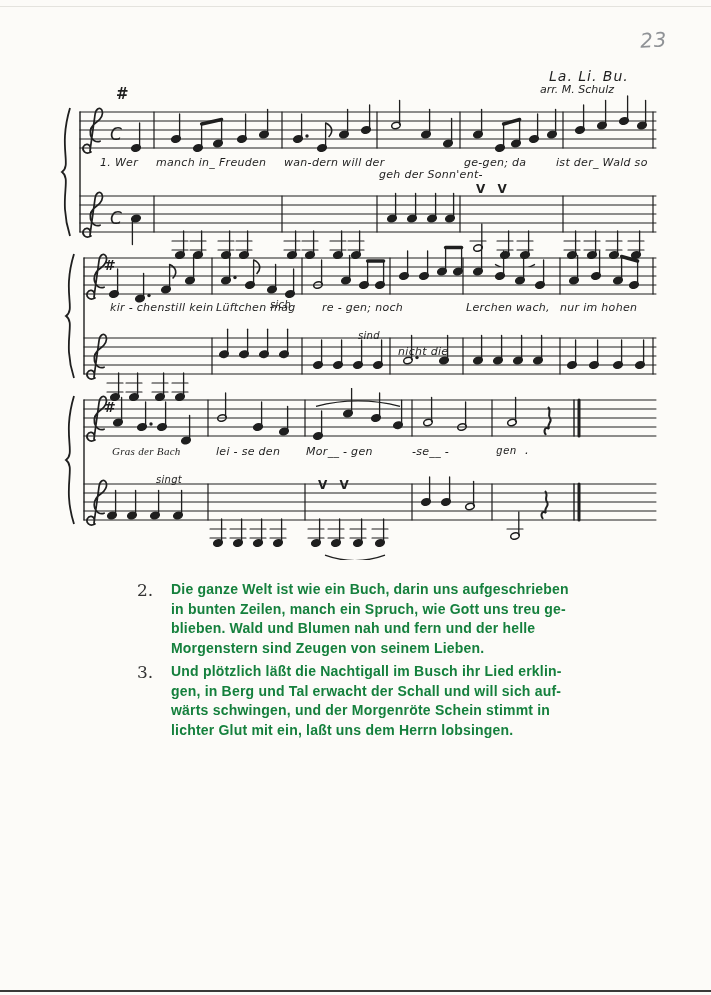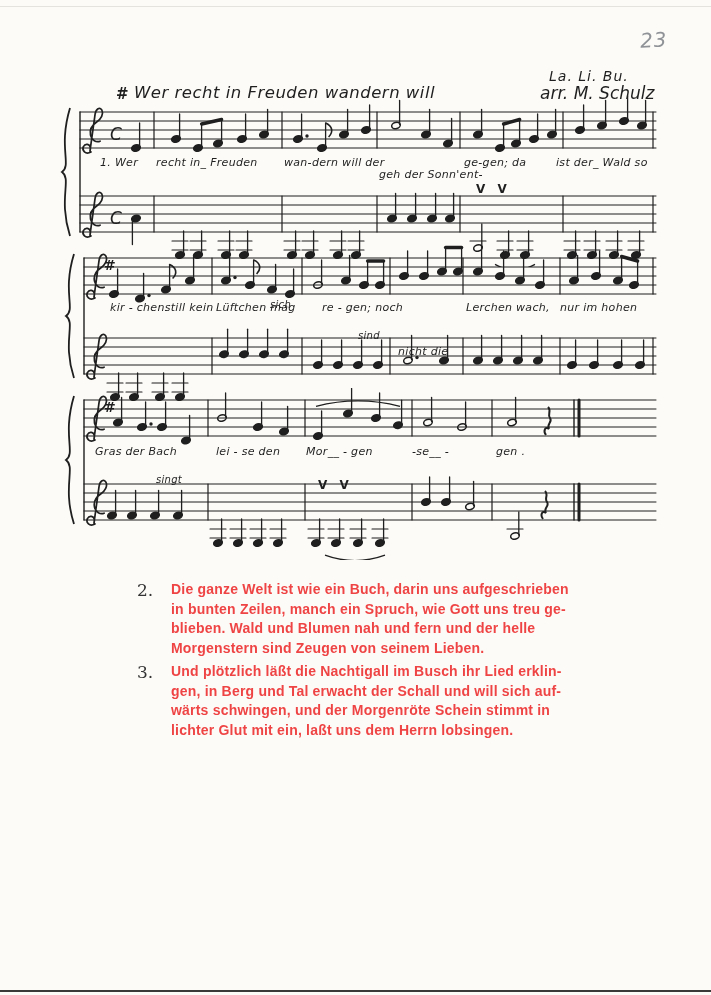--- a/index.html
+++ b/index.html
@@ -8,54 +8,53 @@
     background:#fcfbf8;overflow:hidden;
     font-family:"DejaVu Sans",sans-serif;color:#1f1f1f;
   }
   .scan-top{position:absolute;left:0;top:6px;width:100%;height:1px;background:#e4e3de;}
   .scan-bottom{position:absolute;left:0;top:990px;width:100%;height:2px;background:#3a3a38;}
   .page-number{
     position:absolute;left:640px;top:28px;font-size:20px;font-style:italic;
     color:#8f9296;transform:rotate(-3deg);letter-spacing:1px;
   }
   .attr1{position:absolute;left:549px;top:68px;font-size:14px;font-style:italic;letter-spacing:1px;}
-  .attr2{position:absolute;left:540px;top:83px;font-size:17px;font-style:italic;}
+  .attr2{position:absolute;left:540px;top:83px;font-size:11px;font-style:italic;}
   .score-title{position:absolute;left:134px;top:83px;font-size:16.5px;font-style:italic;letter-spacing:.5px;white-space:nowrap;}
   .title-sharp{position:absolute;left:116px;top:85px;font-size:15px;font-weight:bold;}
   .music-svg{position:absolute;left:0;width:711px;pointer-events:none;}
   #sys1{top:95px;height:172px;}
   #sys2{top:245px;height:162px;}
   #sys3{top:388px;height:172px;}
   .lyric{position:absolute;font-size:11px;font-style:italic;white-space:nowrap;letter-spacing:.3px;}
   .lyric-small{font-size:10px;margin-top:12px;}
   .breath{position:absolute;font-size:12px;font-weight:bold;letter-spacing:4px;}
   .verse-row{position:absolute;left:137px;display:flex;align-items:flex-start;}
   .verse-num{
     width:26px;flex:none;font-family:"DejaVu Serif",serif;font-size:17px;color:#333;
   }
   .verse-text{
     width:428px;margin-left:8px;font-family:"Liberation Sans",sans-serif;
-    font-size:14px;line-height:19.5px;font-weight:700;color:#ef4444;
+    font-size:14px;line-height:19.5px;font-weight:700;color:#15803d;
     white-space:pre-line;letter-spacing:.2px;
   }
   #verse2{top:580px;} #verse3{top:662px;}
 </style>
 </head>
 <body>
 
 <div class="page">
   <div class="scan-top"></div>
 
   <div class="page-number">23</div>
 
   <div class="attr1">La. Li. Bu.</div>
   <div class="attr2">arr. M. Schulz</div>
 
   <div class="title-sharp">#</div>
-  <div class="score-title">Wer recht in Freuden wandern will</div>
 
   <svg id="sys1" class="music-svg">
       <path d="M70 13 C58 53 72 69.8 62 77 C72 84.2 58 103.39999999999999 70 141" fill="none" stroke="#1f1f1f" stroke-width="1.8"></path>
       <line x1="80" y1="17" x2="80" y2="137" stroke="#1f1f1f" stroke-width="1.4" stroke-linecap="round"></line>
       <line x1="80" y1="17" x2="656" y2="17" stroke="#1f1f1f" stroke-width="1" stroke-linecap="round"></line>
       <line x1="80" y1="26" x2="656" y2="26" stroke="#1f1f1f" stroke-width="1" stroke-linecap="round"></line>
       <line x1="80" y1="35" x2="656" y2="35" stroke="#1f1f1f" stroke-width="1" stroke-linecap="round"></line>
       <line x1="80" y1="44" x2="656" y2="44" stroke="#1f1f1f" stroke-width="1" stroke-linecap="round"></line>
       <line x1="80" y1="53" x2="656" y2="53" stroke="#1f1f1f" stroke-width="1" stroke-linecap="round"></line>
       <line x1="154" y1="17" x2="154" y2="53" stroke="#1f1f1f" stroke-width="1.2" stroke-linecap="round"></line>
@@ -442,39 +441,39 @@
       <ellipse cx="470" cy="118.5" rx="4.4" ry="3.1" transform="rotate(-16 470 118.5)" fill="none" stroke="#1f1f1f" stroke-width="1.5"></ellipse>
       <line x1="473.6" y1="117.5" x2="473.6" y2="93.5" stroke="#1f1f1f" stroke-width="1.3" stroke-linecap="round"></line>
       <ellipse cx="515" cy="148" rx="4.4" ry="3.1" transform="rotate(-16 515 148)" fill="none" stroke="#1f1f1f" stroke-width="1.5"></ellipse>
       <line x1="518.8" y1="147" x2="518.8" y2="124" stroke="#1f1f1f" stroke-width="1.3" stroke-linecap="round"></line>
       <line x1="507" y1="141" x2="523" y2="141" stroke="#1f1f1f" stroke-width="1.1" stroke-linecap="round"></line>
       <path d="M545 103 c4 4 -1 7 2 11 c3 4 -4 6 -1 11 c-4 -3 -6 2 -3 6" fill="none" stroke="#1f1f1f" stroke-width="2"></path>
     </svg>
 
   <div id="lyrics-layer">
       <span class="lyric" style="left: 100px; top: 156px;">1. Wer</span>
-      <span class="lyric" style="left: 156px; top: 156px;">recht in_ Freuden</span>
+      <span class="lyric" style="left: 156px; top: 156px;">manch in_ Freuden</span>
       <span class="lyric" style="left: 284px; top: 156px;">wan-dern will der</span>
       <span class="lyric" style="left: 379px; top: 168px;">geh der Sonn'ent-</span>
       <span class="lyric" style="left: 464px; top: 156px;">ge-gen; da</span>
       <span class="lyric" style="left: 556px; top: 156px;">ist der_ Wald so</span>
       <span class="lyric" style="left: 110px; top: 301px;">kir - chenstill kein</span>
       <span class="lyric" style="left: 216px; top: 301px;">Lüftchen mag</span>
       <span class="lyric lyric-small" style="left: 270px; top: 287px;">sich</span>
       <span class="lyric" style="left: 306px; top: 301px; margin-left: 16px;">re - gen; noch</span>
       <span class="lyric lyric-small" style="left: 358px; top: 318px;">sind</span>
       <span class="lyric" style="left: 398px; top: 301px; margin-top: 44px;">nicht die</span>
       <span class="lyric" style="left: 466px; top: 301px;">Lerchen wach,</span>
       <span class="lyric" style="left: 560px; top: 301px;">nur im hohen</span>
-      <span class="lyric" style="left: 95px; top: 445px;">Gras der Bach</span>
+      <span class="lyric" style="left: 112px; top: 445px; font-family: Liberation Serif, serif;">Gras der Bach</span>
       <span class="lyric lyric-small" style="left: 156px; top: 462px;">singt</span>
       <span class="lyric" style="left: 216px; top: 445px;">lei - se den</span>
       <span class="lyric" style="left: 306px; top: 445px;">Mor__ - gen</span>
       <span class="lyric" style="left: 412px; top: 445px;">-se__  -</span>
-      <span class="lyric" style="left: 496px; top: 445px;">gen .</span>
+      <span class="lyric" style="left: 496px; top: 445px; font-family: Liberation Mono, monospace;">gen .</span>
       <span class="breath" style="left: 476px; top: 182px;">V V</span>
       <span class="breath" style="left: 318px; top: 478px;">V V</span>
     </div>
 
   <div id="verse2" class="verse-row">
     <div class="verse-num">2.</div>
     <div class="verse-text">Die ganze Welt ist wie ein Buch, darin uns aufgeschrieben
 in bunten Zeilen, manch ein Spruch, wie Gott uns treu ge-
 blieben. Wald und Blumen nah und fern und der helle
 Morgenstern sind Zeugen von seinem Lieben.</div>

